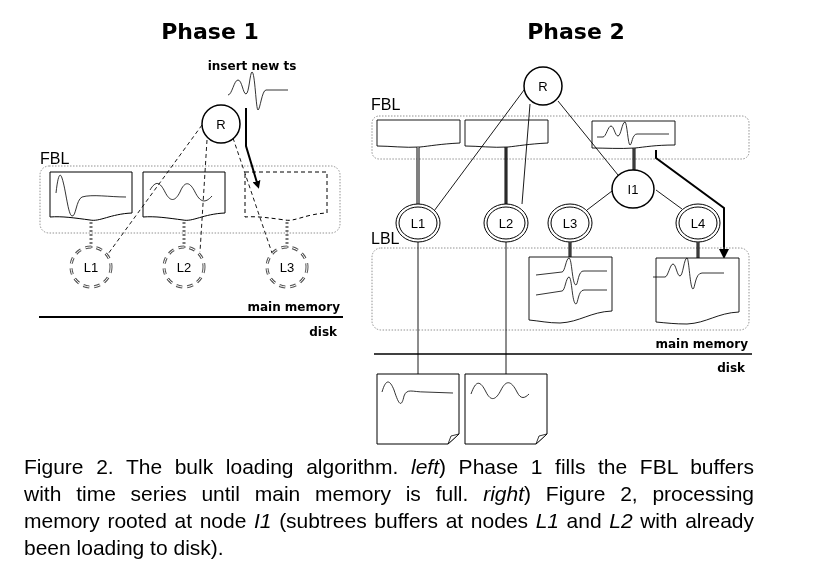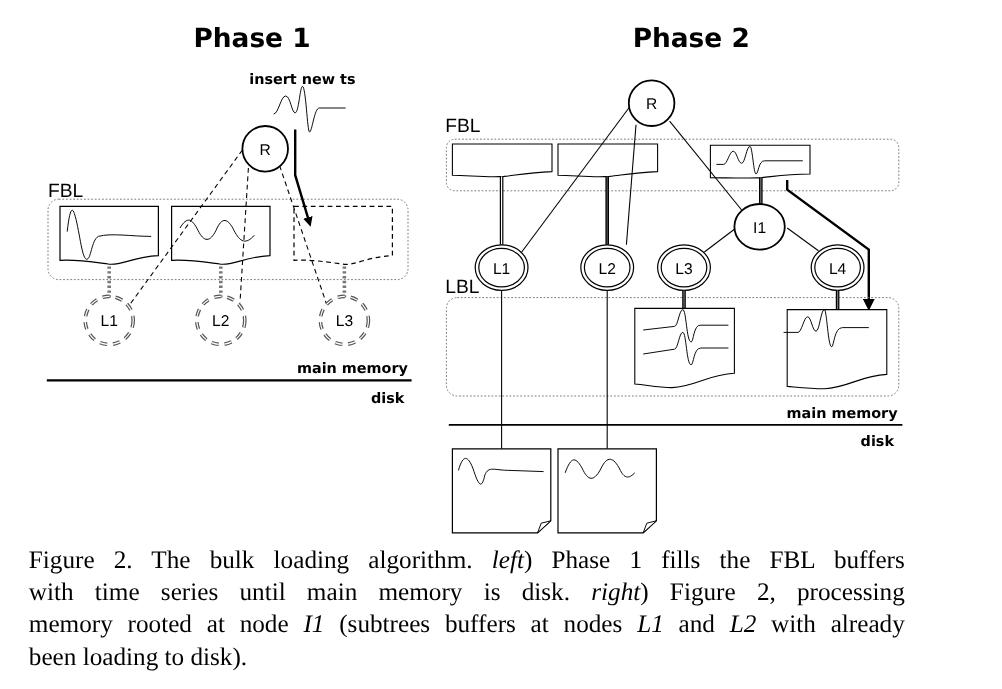--- a/index.html
+++ b/index.html
@@ -3,21 +3,21 @@
 <meta charset="utf-8">
 <style>
   html, body { margin:0; padding:0; background:#ffffff; }
   body { width:835px; height:574px; position:relative; overflow:hidden; }
   #diagram { position:absolute; left:0; top:0; }
   .title { font-family:"DejaVu Sans", sans-serif; font-weight:bold; font-size:22px; fill:#000; }
   .lbl { font-family:"Liberation Sans", sans-serif; font-size:16px; fill:#000; }
   .node-text { font-family:"Liberation Sans", sans-serif; font-size:13px; fill:#000; }
   .small-bold { font-family:"DejaVu Sans", sans-serif; font-weight:bold; font-size:12px; fill:#000; }
   .caption { position:absolute; left:24px; top:453px; width:730px;
-    font-family:Liberation Serif, serif; font-size:21px; line-height:27px; color:#000;
+    font-family:Liberation Sans, sans-serif; font-size:21px; line-height:27px; color:#000;
     text-align:justify; }
   .caption .line { display:block; text-align:justify; text-align-last:justify; white-space:nowrap; }
   .caption .line.last { text-align-last:left; }
 </style>
 </head>
 <body>
 
 <svg id="diagram" width="835" height="450" viewBox="0 0 835 450">
   <defs>
     <marker id="arrow" markerWidth="8" markerHeight="8" refX="5" refY="4" orient="auto" markerUnits="userSpaceOnUse">
@@ -175,16 +175,16 @@
     <g>
       <path d="M465,374 L547,374 L547,434 L536,444 L465,444 Z" fill="#fff" stroke="#000" stroke-width="1"></path>
       <path d="M536,444 L539,436 L547,434 Z" fill="#fff" stroke="#000" stroke-width="0.8"></path>
       <path d="M471,394 C476,380 480,380 486,392 C491,402 496,400 501,390 C506,380 511,380 517,392 C521,400 525,398 529,394" fill="none" stroke="#000" stroke-width="0.8"></path>
     </g>
   </g>
 </svg>
 
 <div class="caption" id="caption">
     <span class="line"><span>Figure 2. The bulk loading algorithm. </span><i>left</i><span>) Phase 1 fills the FBL buffers</span></span>
-    <span class="line"><span>with time series until main memory is disk. </span><i>right</i><span>) Figure 2, processing</span></span>
+    <span class="line"><span>with time series until main memory is full. </span><i>right</i><span>) Figure 2, processing</span></span>
     <span class="line"><span>memory rooted at node </span><i>I1</i><span> (subtrees buffers at nodes </span><i>L1</i><span> and </span><i>L2</i><span> with already</span></span>
     <span class="line last"><span>been loading to disk).</span></span>
   </div>
 
 </body></html>

